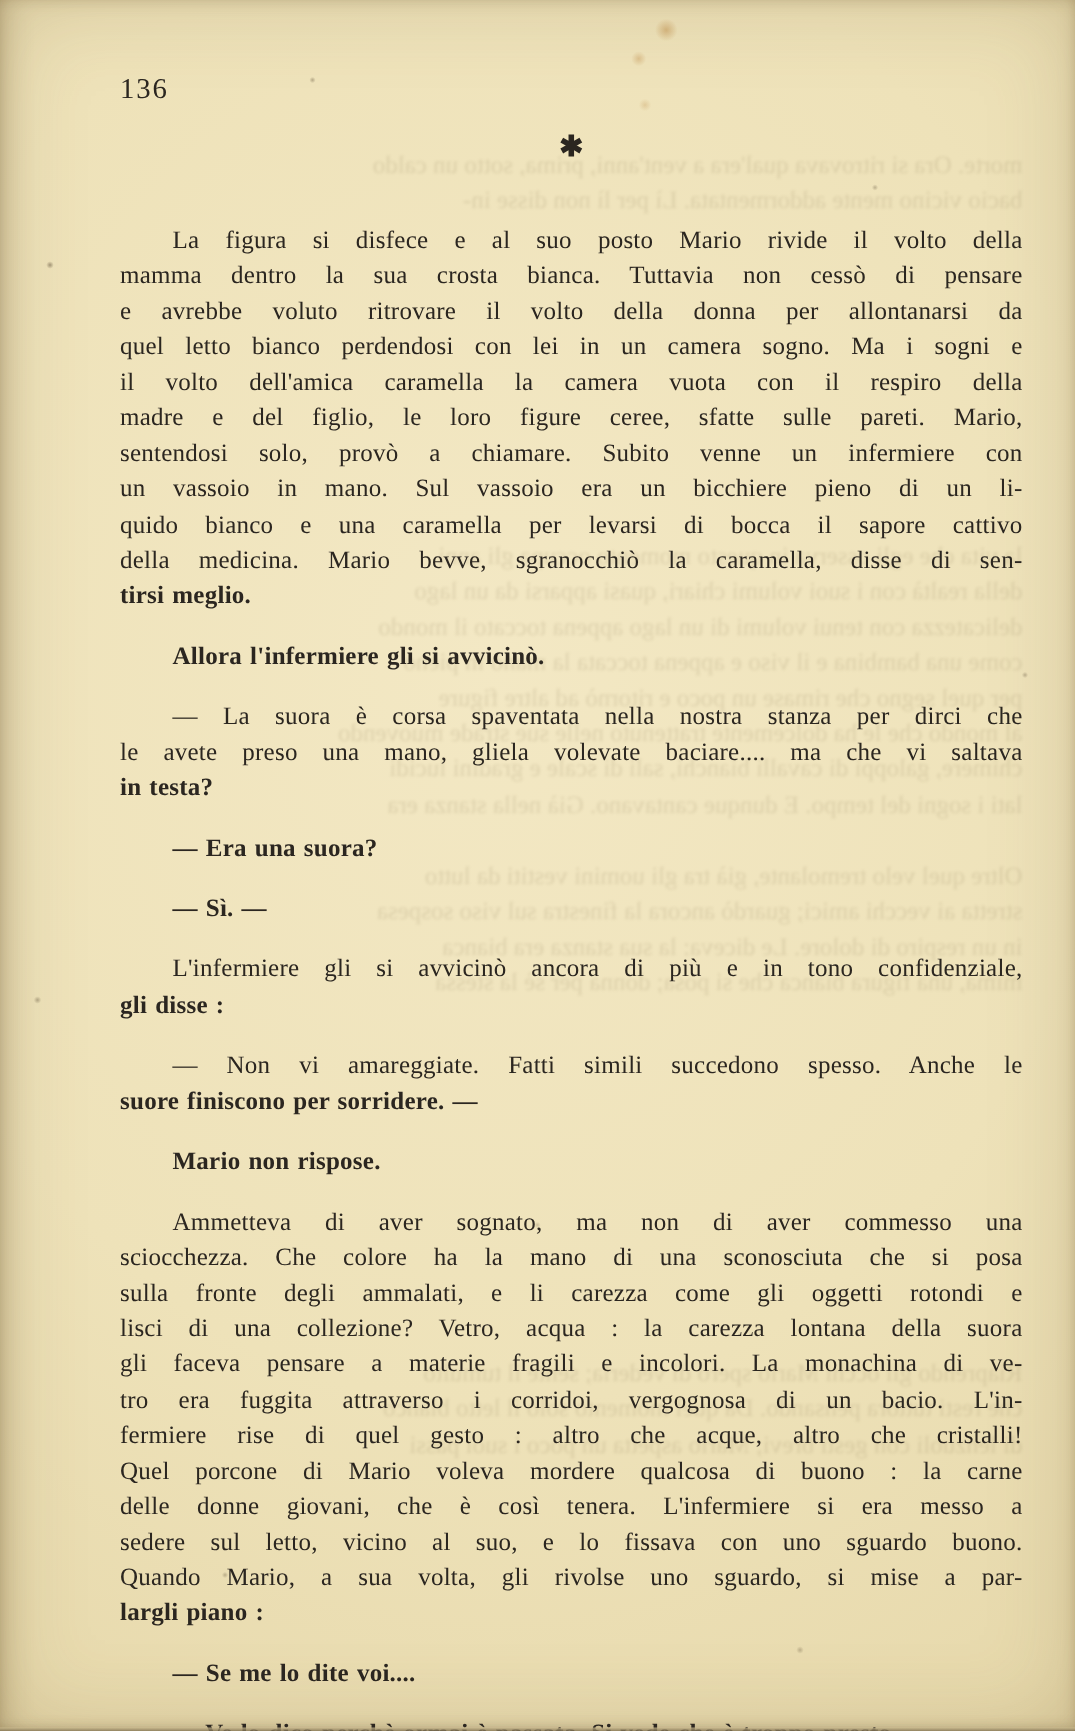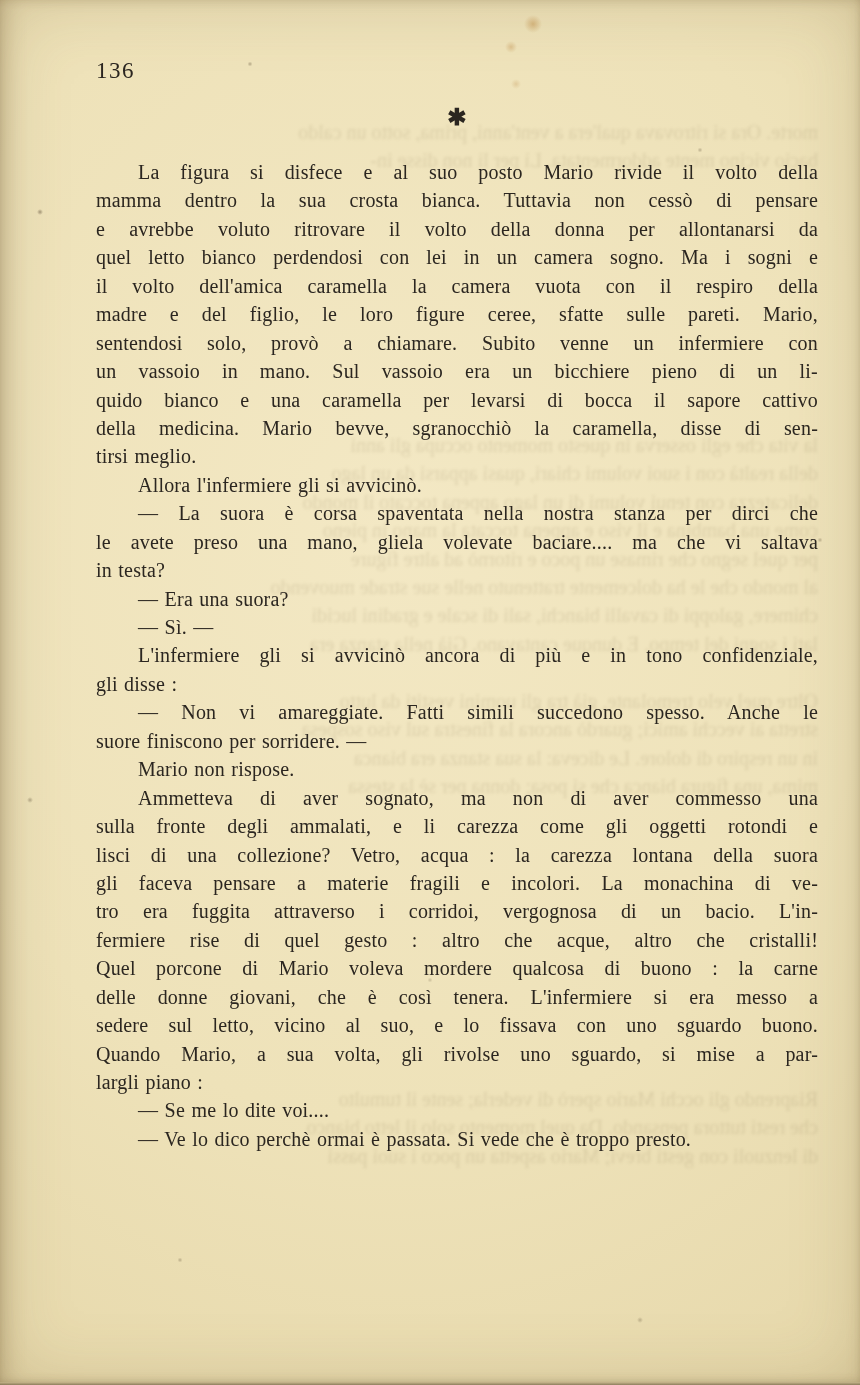--- a/index.html
+++ b/index.html
@@ -58,22 +58,22 @@
     position:absolute;top:158px;left:96px;width:722px;
     font-size:20px;line-height:28.45px;
     letter-spacing:.2px;word-spacing:1.2px;
   }
   .para{margin:0;}
   .line{
     text-align:justify;
     text-align-last:justify;
     height:28.45px;
   }
-  .line.last{text-align-last:left;}
-  .line.first{text-indent:42px;}
+  .line.last{text-align-last:left;font-weight:bold;}
+  .line.first{text-indent:42px;margin-top:20px;}
   .edge-bottom{
     position:absolute;left:0;bottom:0;width:100%;height:3px;
     background:linear-gradient(#cbbb90,#7e6f50);
     opacity:.75;
   }
 </style>
 </head>
 <body>
 
 <div class="page">
@@ -154,20 +154,21 @@
       </div>
       <div class="para">
         <div class="line first">— Non vi amareggiate. Fatti simili succedono spesso. Anche le</div>
         <div class="line last">suore finiscono per sorridere. —</div>
       </div>
       <div class="para">
         <div class="line first last">Mario non rispose.</div>
       </div>
       <div class="para">
         <div class="line first">Ammetteva di aver sognato, ma non di aver commesso una</div>
+        <div class="line">sciocchezza. Che colore ha la mano di una sconosciuta che si posa</div>
         <div class="line">sulla fronte degli ammalati, e li carezza come gli oggetti rotondi e</div>
         <div class="line">lisci di una collezione? Vetro, acqua : la carezza lontana della suora</div>
         <div class="line">gli faceva pensare a materie fragili e incolori. La monachina di ve-</div>
         <div class="line">tro era fuggita attraverso i corridoi, vergognosa di un bacio. L'in-</div>
         <div class="line">fermiere rise di quel gesto : altro che acque, altro che cristalli!</div>
         <div class="line">Quel porcone di Mario voleva mordere qualcosa di buono : la carne</div>
         <div class="line">delle donne giovani, che è così tenera. L'infermiere si era messo a</div>
         <div class="line">sedere sul letto, vicino al suo, e lo fissava con uno sguardo buono.</div>
         <div class="line">Quando Mario, a sua volta, gli rivolse uno sguardo, si mise a par-</div>
         <div class="line last">largli piano :</div>

